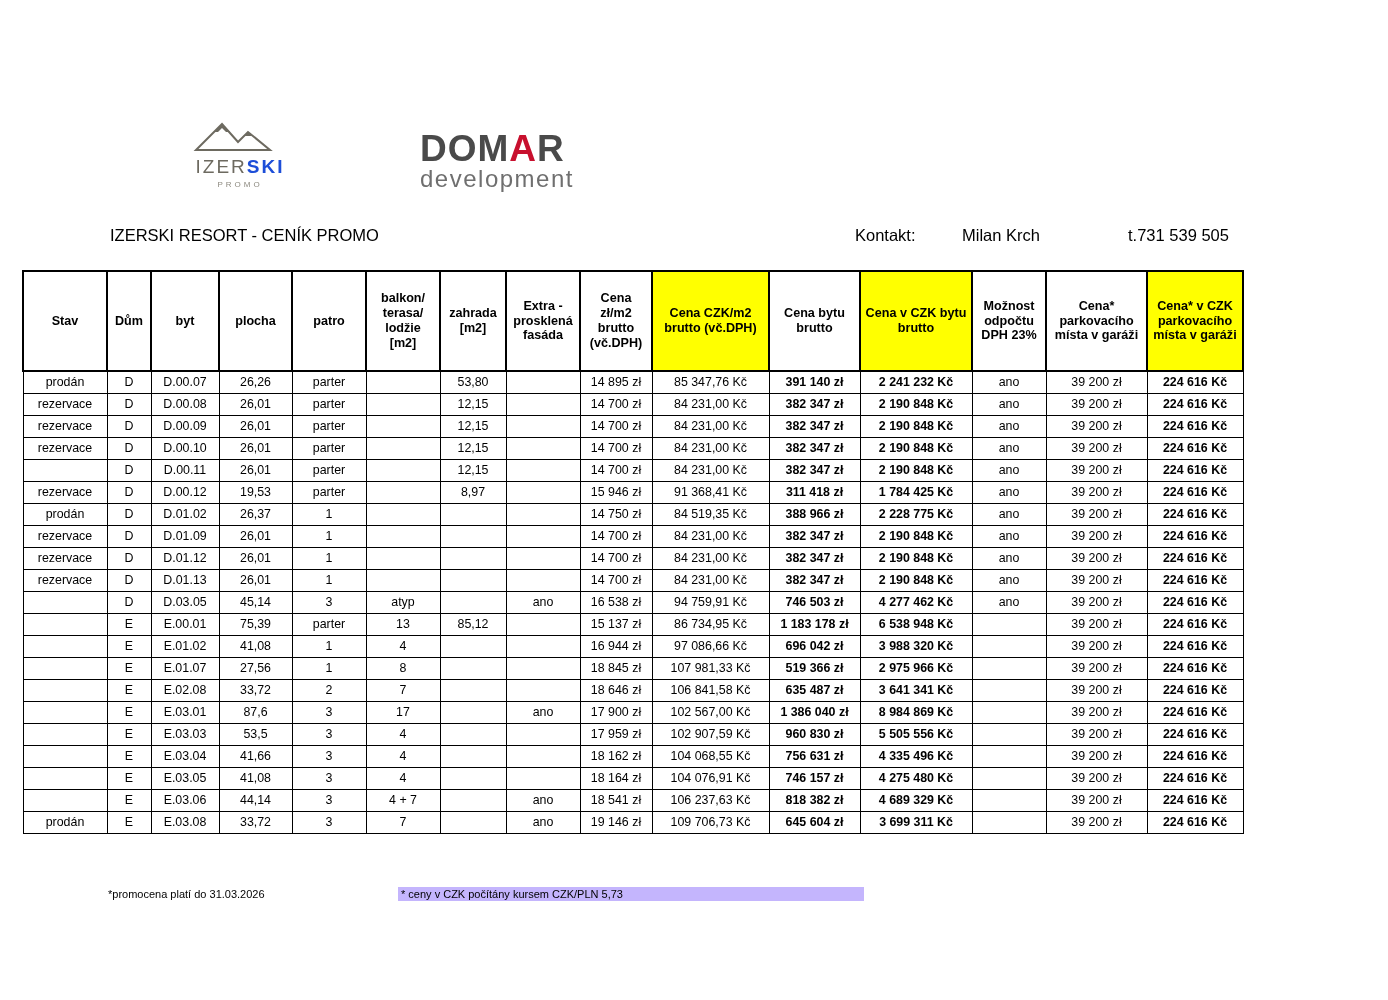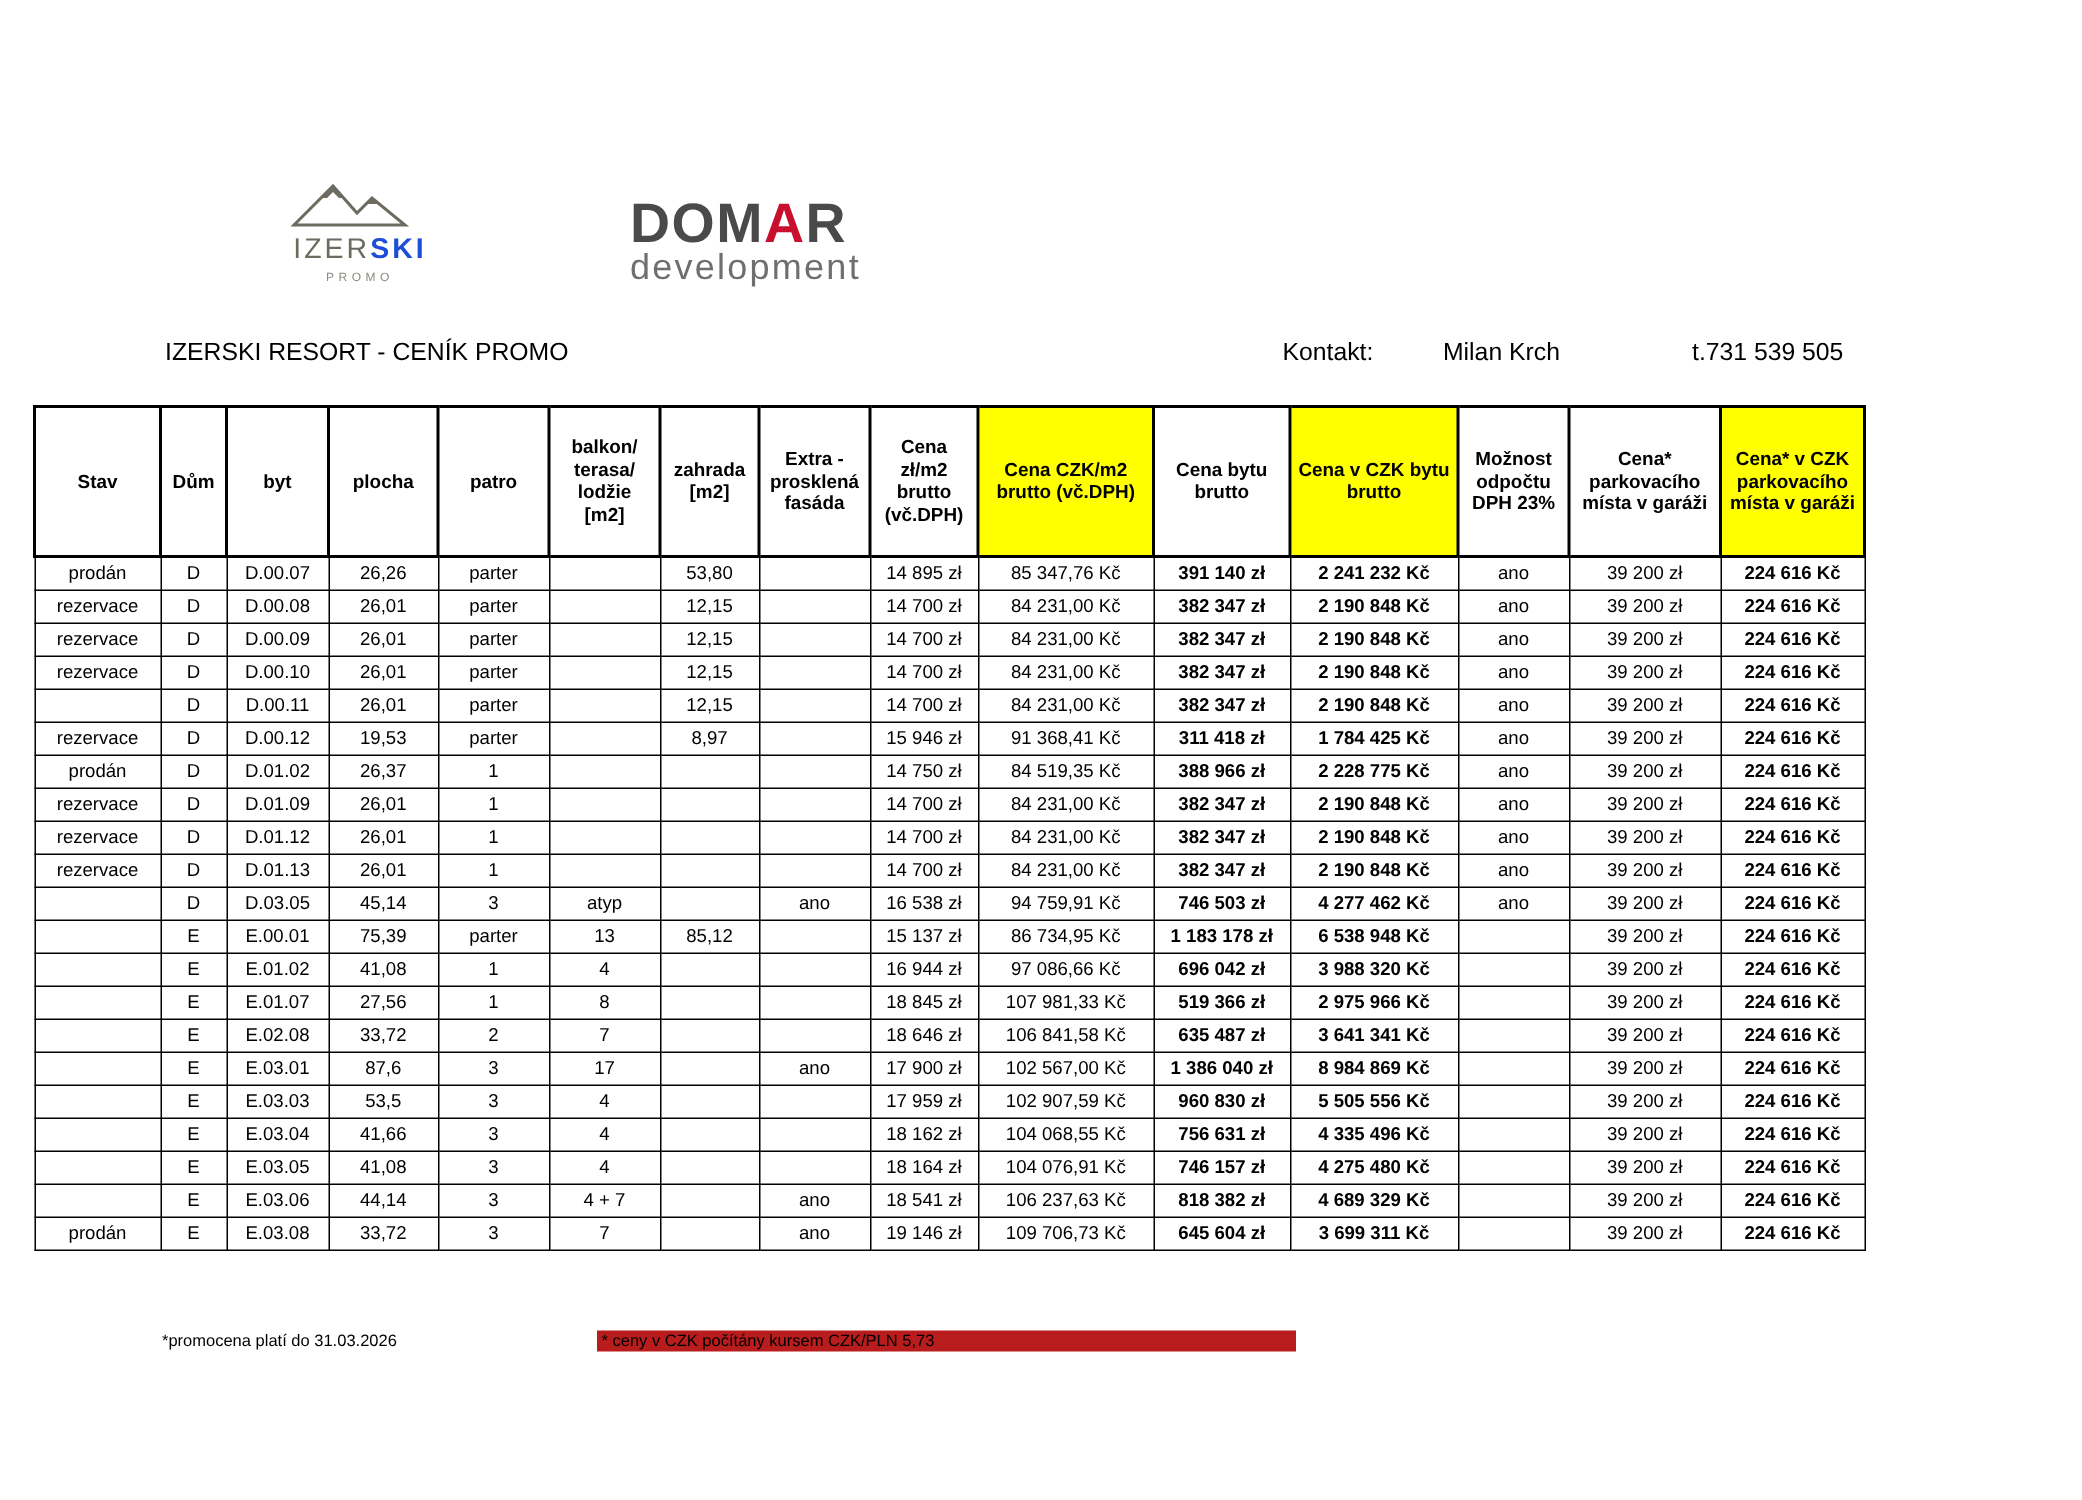--- a/index.html
+++ b/index.html
@@ -167,21 +167,21 @@
     font-size: 11px;
     display: flex;
     align-items: center;
   }
   .note-left {
     white-space: nowrap;
   }
   .note-right {
     position: absolute;
     left: 290px;
-    background: #b91c1c;
+    background: #c4b5fd;
     padding: 1px 3px;
     white-space: nowrap;
     width: 460px;
   }
 </style>
 </head>
 <body>
 
 <div class="page">
 

